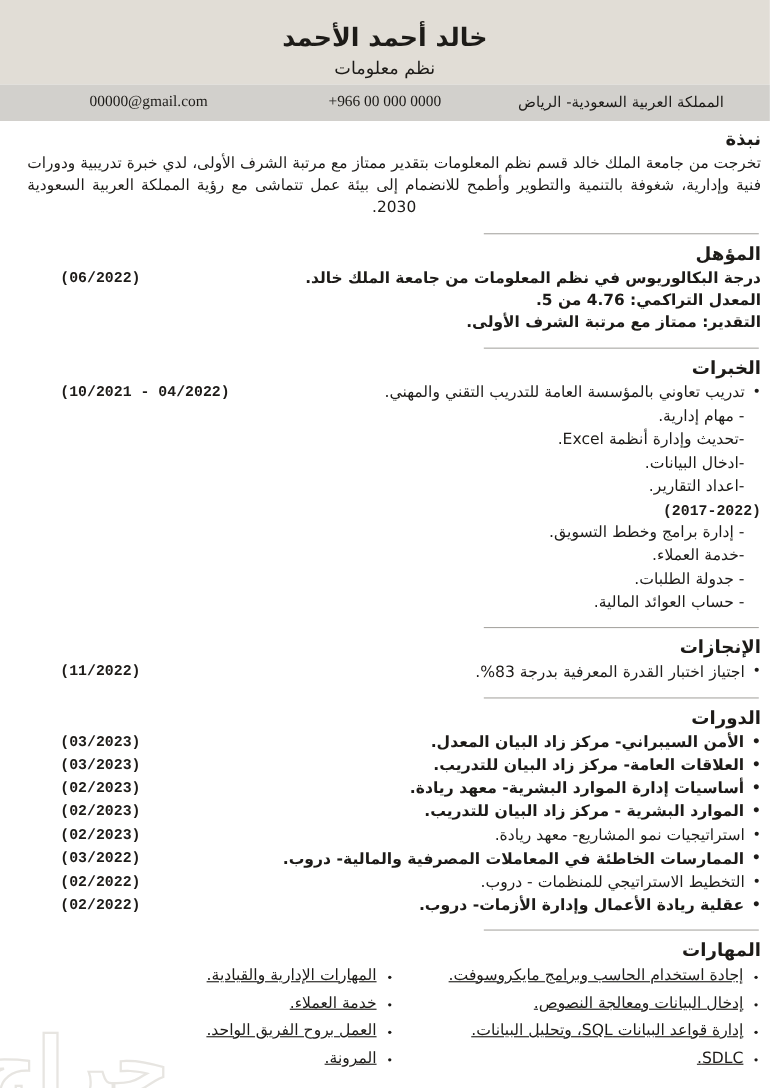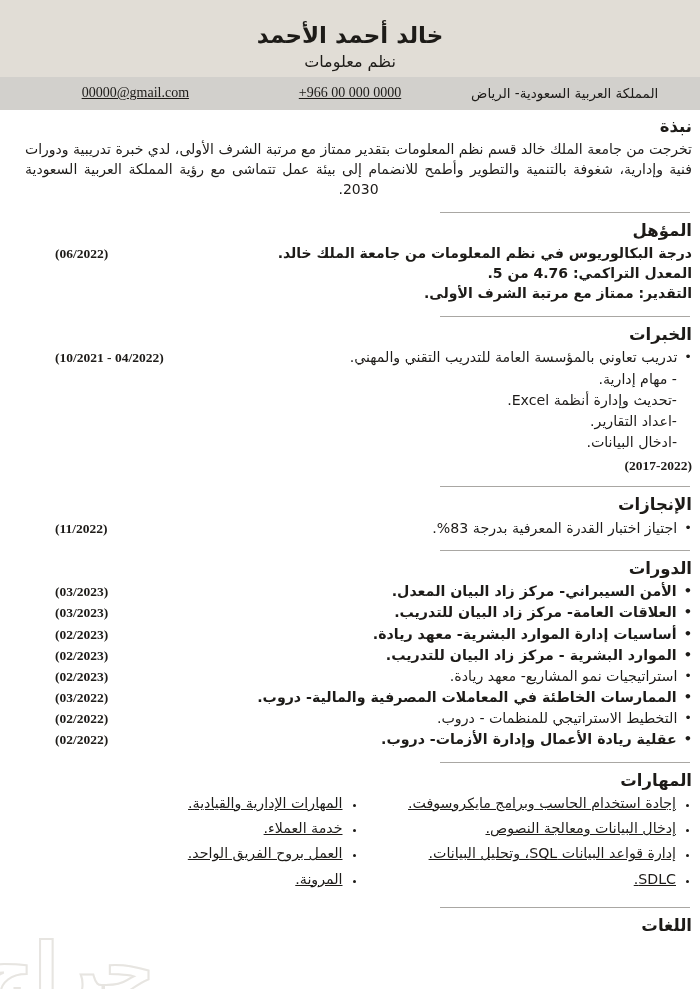--- a/index.html
+++ b/index.html
@@ -40,21 +40,21 @@
   .contact-bar{
     background:var(--bar_bg);
     height:33px;
     display:grid;
     grid-template-columns:1fr 1fr 1fr;
     align-items:center;
     padding:0 28px;
     font-size:13.5px;
   }
   .contact-bar>span{text-align:center;white-space:nowrap;}
-  .latin{font-family:"Liberation Serif","DejaVu Serif",serif;font-size:14px;text-decoration:underline;}
+  .latin{font-family:"Liberation Serif","DejaVu Serif",serif;font-size:14px;}
   
   main{padding:6px 8px 0 25px;}
   .sec-title{
     font-size:16.5px;
     font-weight:bold;
     margin:0 0 3px;
     text-align:right;
     line-height:1.3;
   }
   .sep{
@@ -70,21 +70,21 @@
     text-align:justify;
     text-align-last:center;
   }
   .row{
     display:flex;
     align-items:flex-start;
     justify-content:space-between;
   }
   .date{
     direction:ltr;
-    font-family:Liberation Serif, serif;
+    font-family:Liberation Mono, monospace;
     font-weight:bold;
     font-size:13.5px;
     white-space:nowrap;
     margin-left:30px;
     padding-top:2px;
   }
   .bold{font-weight:bold;}
   .q-lines{font-size:14px;line-height:1.42;}
   .bullet-line{font-size:14.2px;line-height:1.35;text-align:right;}
   .bullet{
@@ -173,28 +173,35 @@
 
           <div class="exp-item">
             <div class="row">
               <div class="bullet-line"><span class="bullet">•</span><span>تدريب تعاوني بالمؤسسة العامة للتدريب التقني والمهني.</span></div>
               <span class="date">(10/2021 - 04/2022)</span>
             </div>
             <div class="details">
 
             <div class="detail">- مهام إدارية.</div>
               <div class="detail">-تحديث وإدارة أنظمة Excel.</div>
+              <div class="detail">-ادخال البيانات.</div>
               <div class="detail">-اعداد التقارير.</div>
-              <div class="detail">-ادخال البيانات.</div>
             </div>
           </div>
 
           <div class="exp-item">
             <div class="row">
               <span class="date">(2017-2022)</span>
+            </div>
+            <div class="details">
+
+            <div class="detail">- إدارة برامج وخطط التسويق.</div>
+              <div class="detail">-خدمة العملاء.</div>
+              <div class="detail">- جدولة الطلبات.</div>
+              <div class="detail">- حساب العوائد المالية.</div>
             </div>
           </div>
         </div>
     </section>
 
     <hr class="sep">
 
     <section>
       <h2 class="sec-title">الإنجازات</h2>
       <div>

